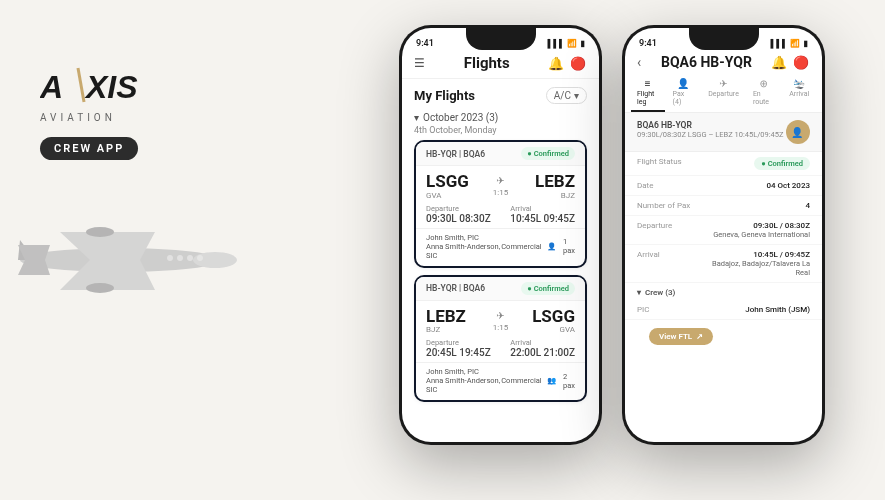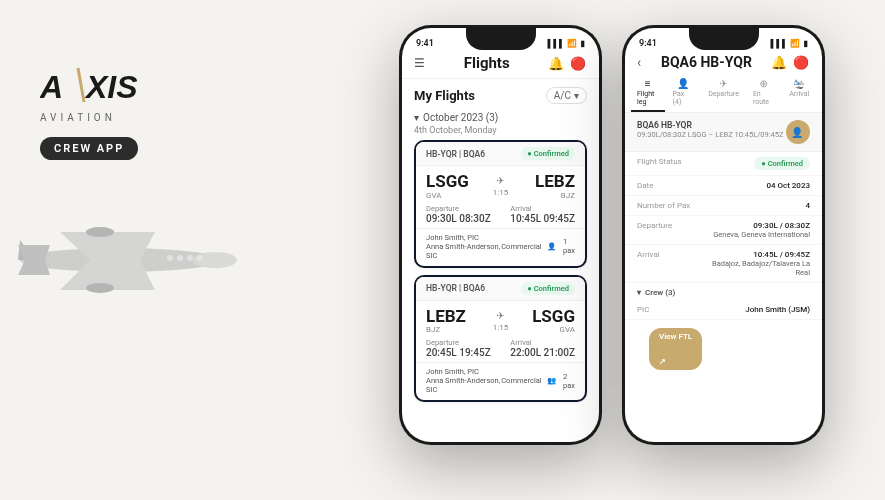--- a/index.html
+++ b/index.html
@@ -415,29 +415,28 @@
       gap: 4px;
       padding: 5px 12px 3px;
       font-size: 8px;
       font-weight: 600;
       color: #555;
     }
 
     .ftl-button {
       display: inline-flex;
       align-items: flex-start;
-      gap: 16px;
+      gap: 4px;
       background: #c8a96e;
       color: #fff;
       font-size: 8px;
       font-weight: 600;
       border-radius: 12px;
       padding: 4px 10px;
       margin: 3px 12px;
-      flex-direction: column;
     }
 
     .detail-value-small {
       font-size: 7.5px;
       color: #666;
     }
 
     .hamburger-icon {
       font-size: 12px;
       color: #555;

